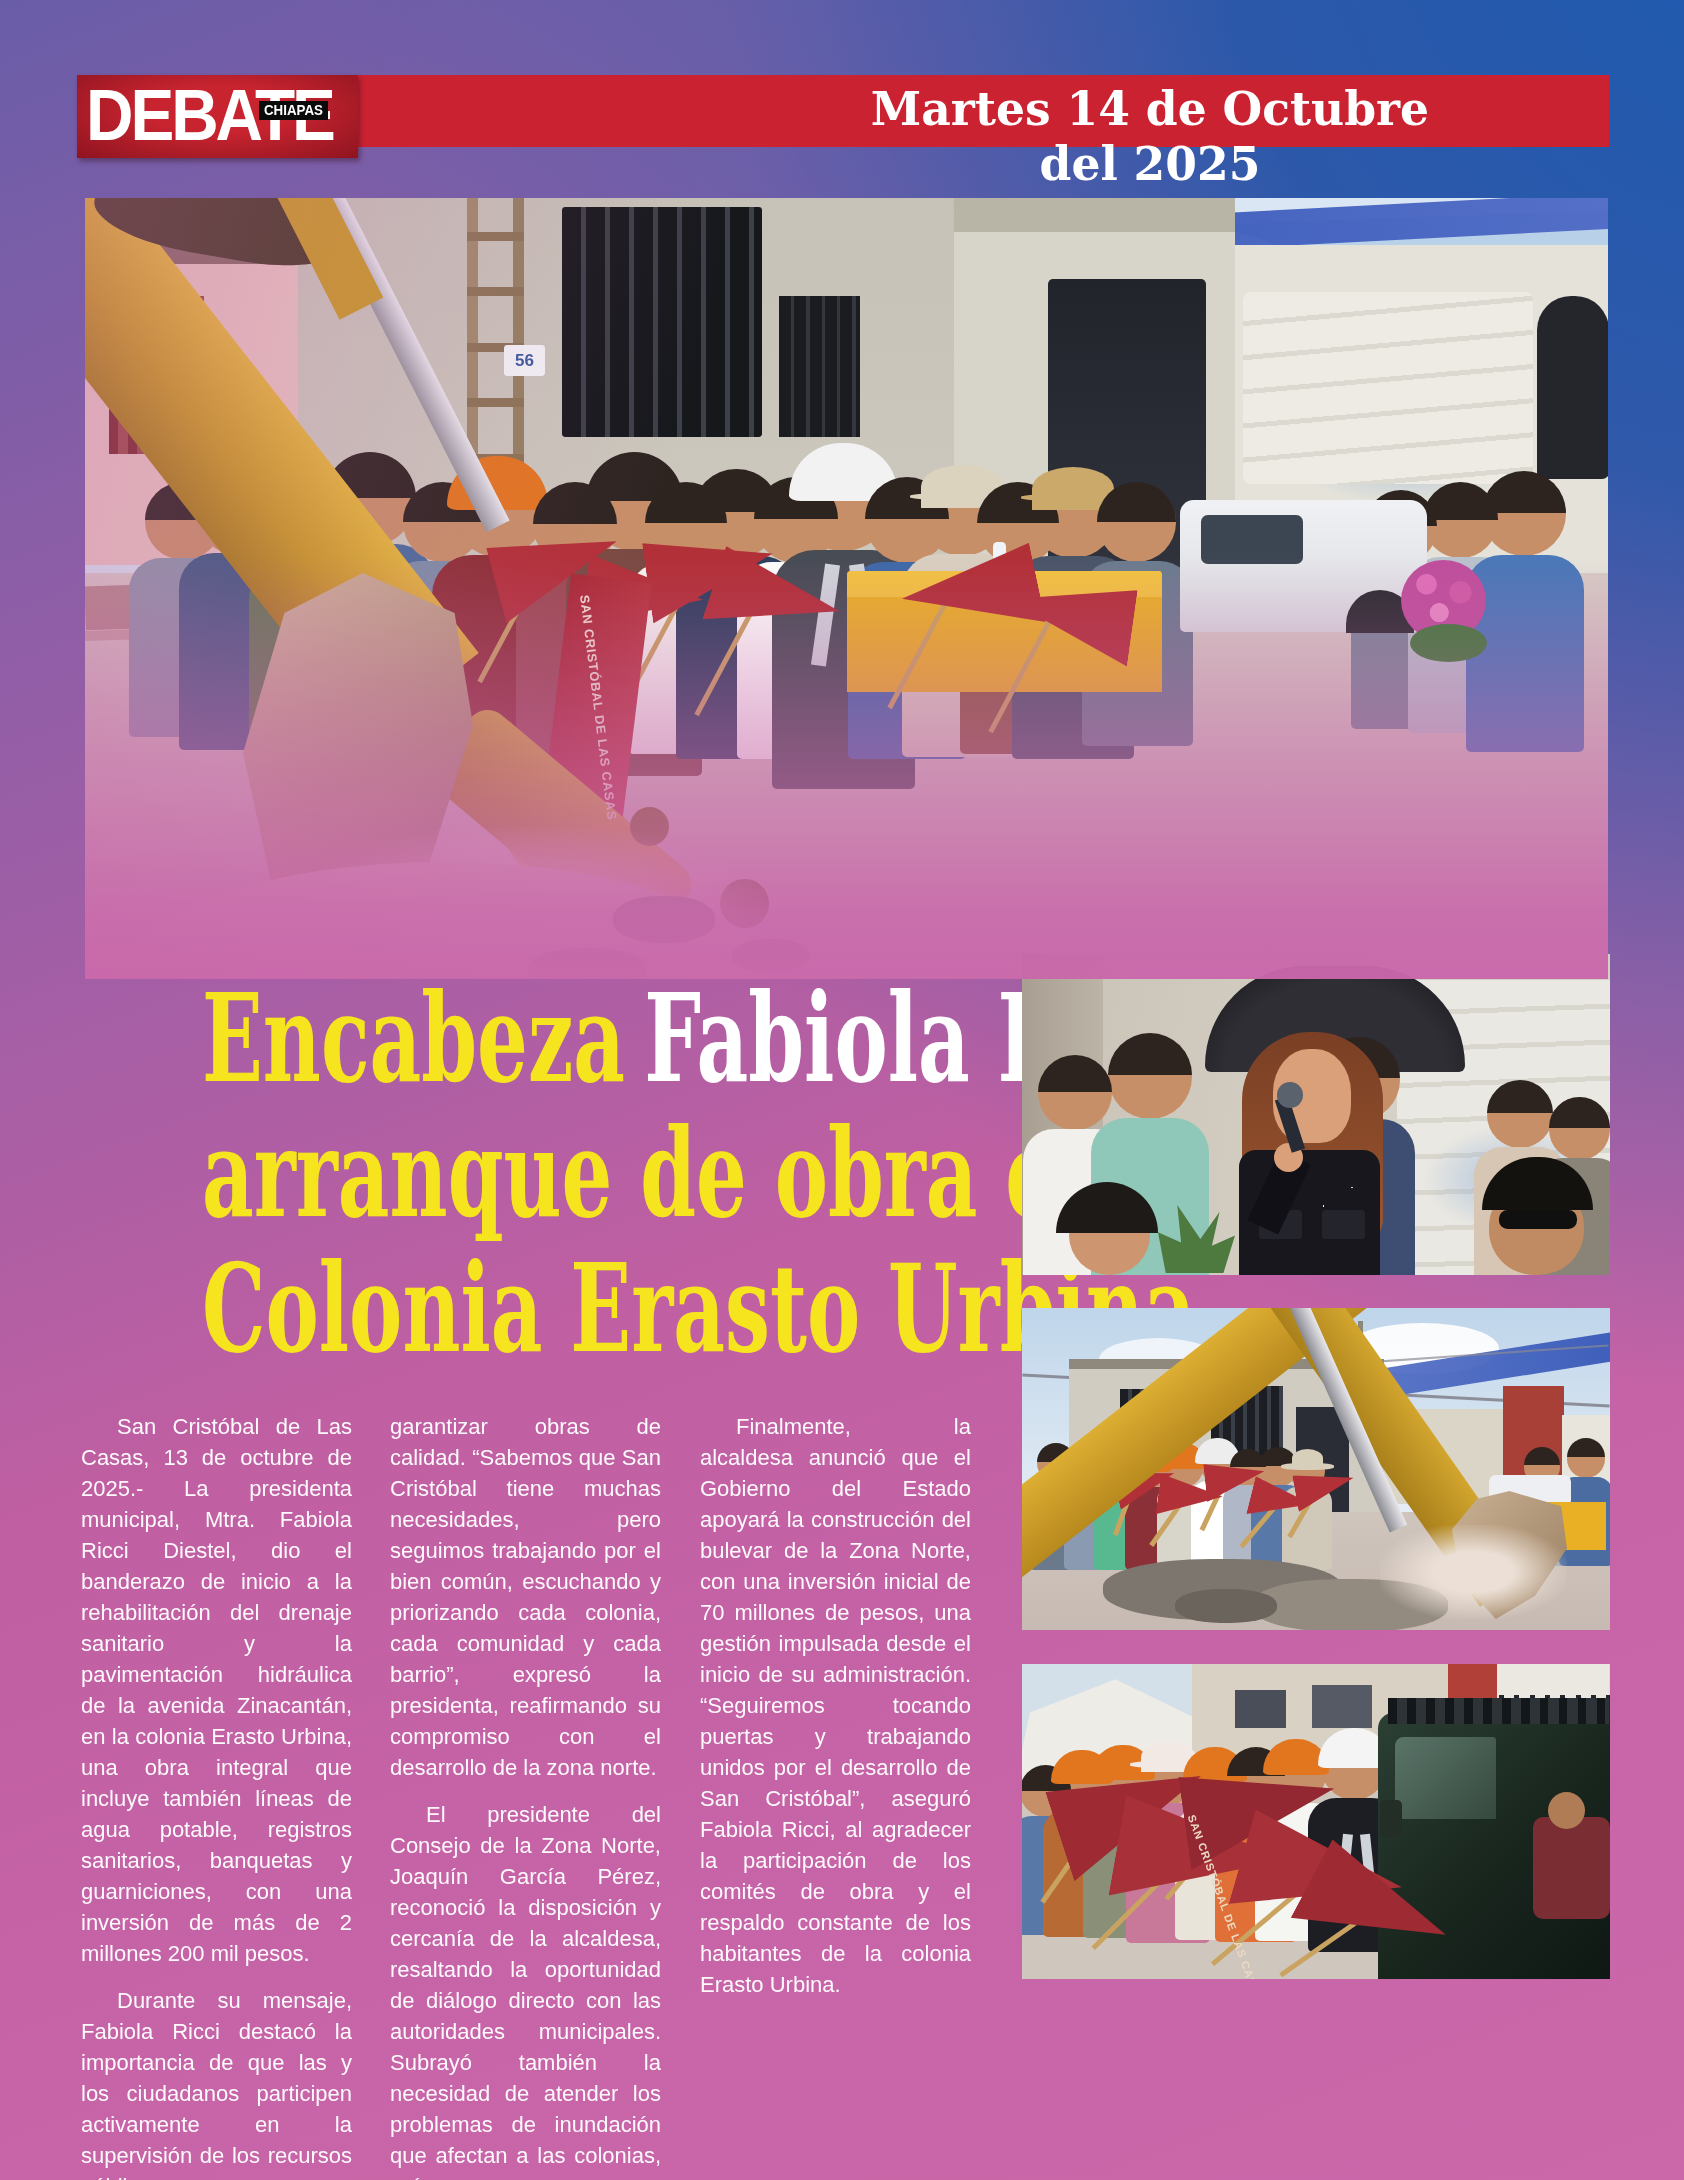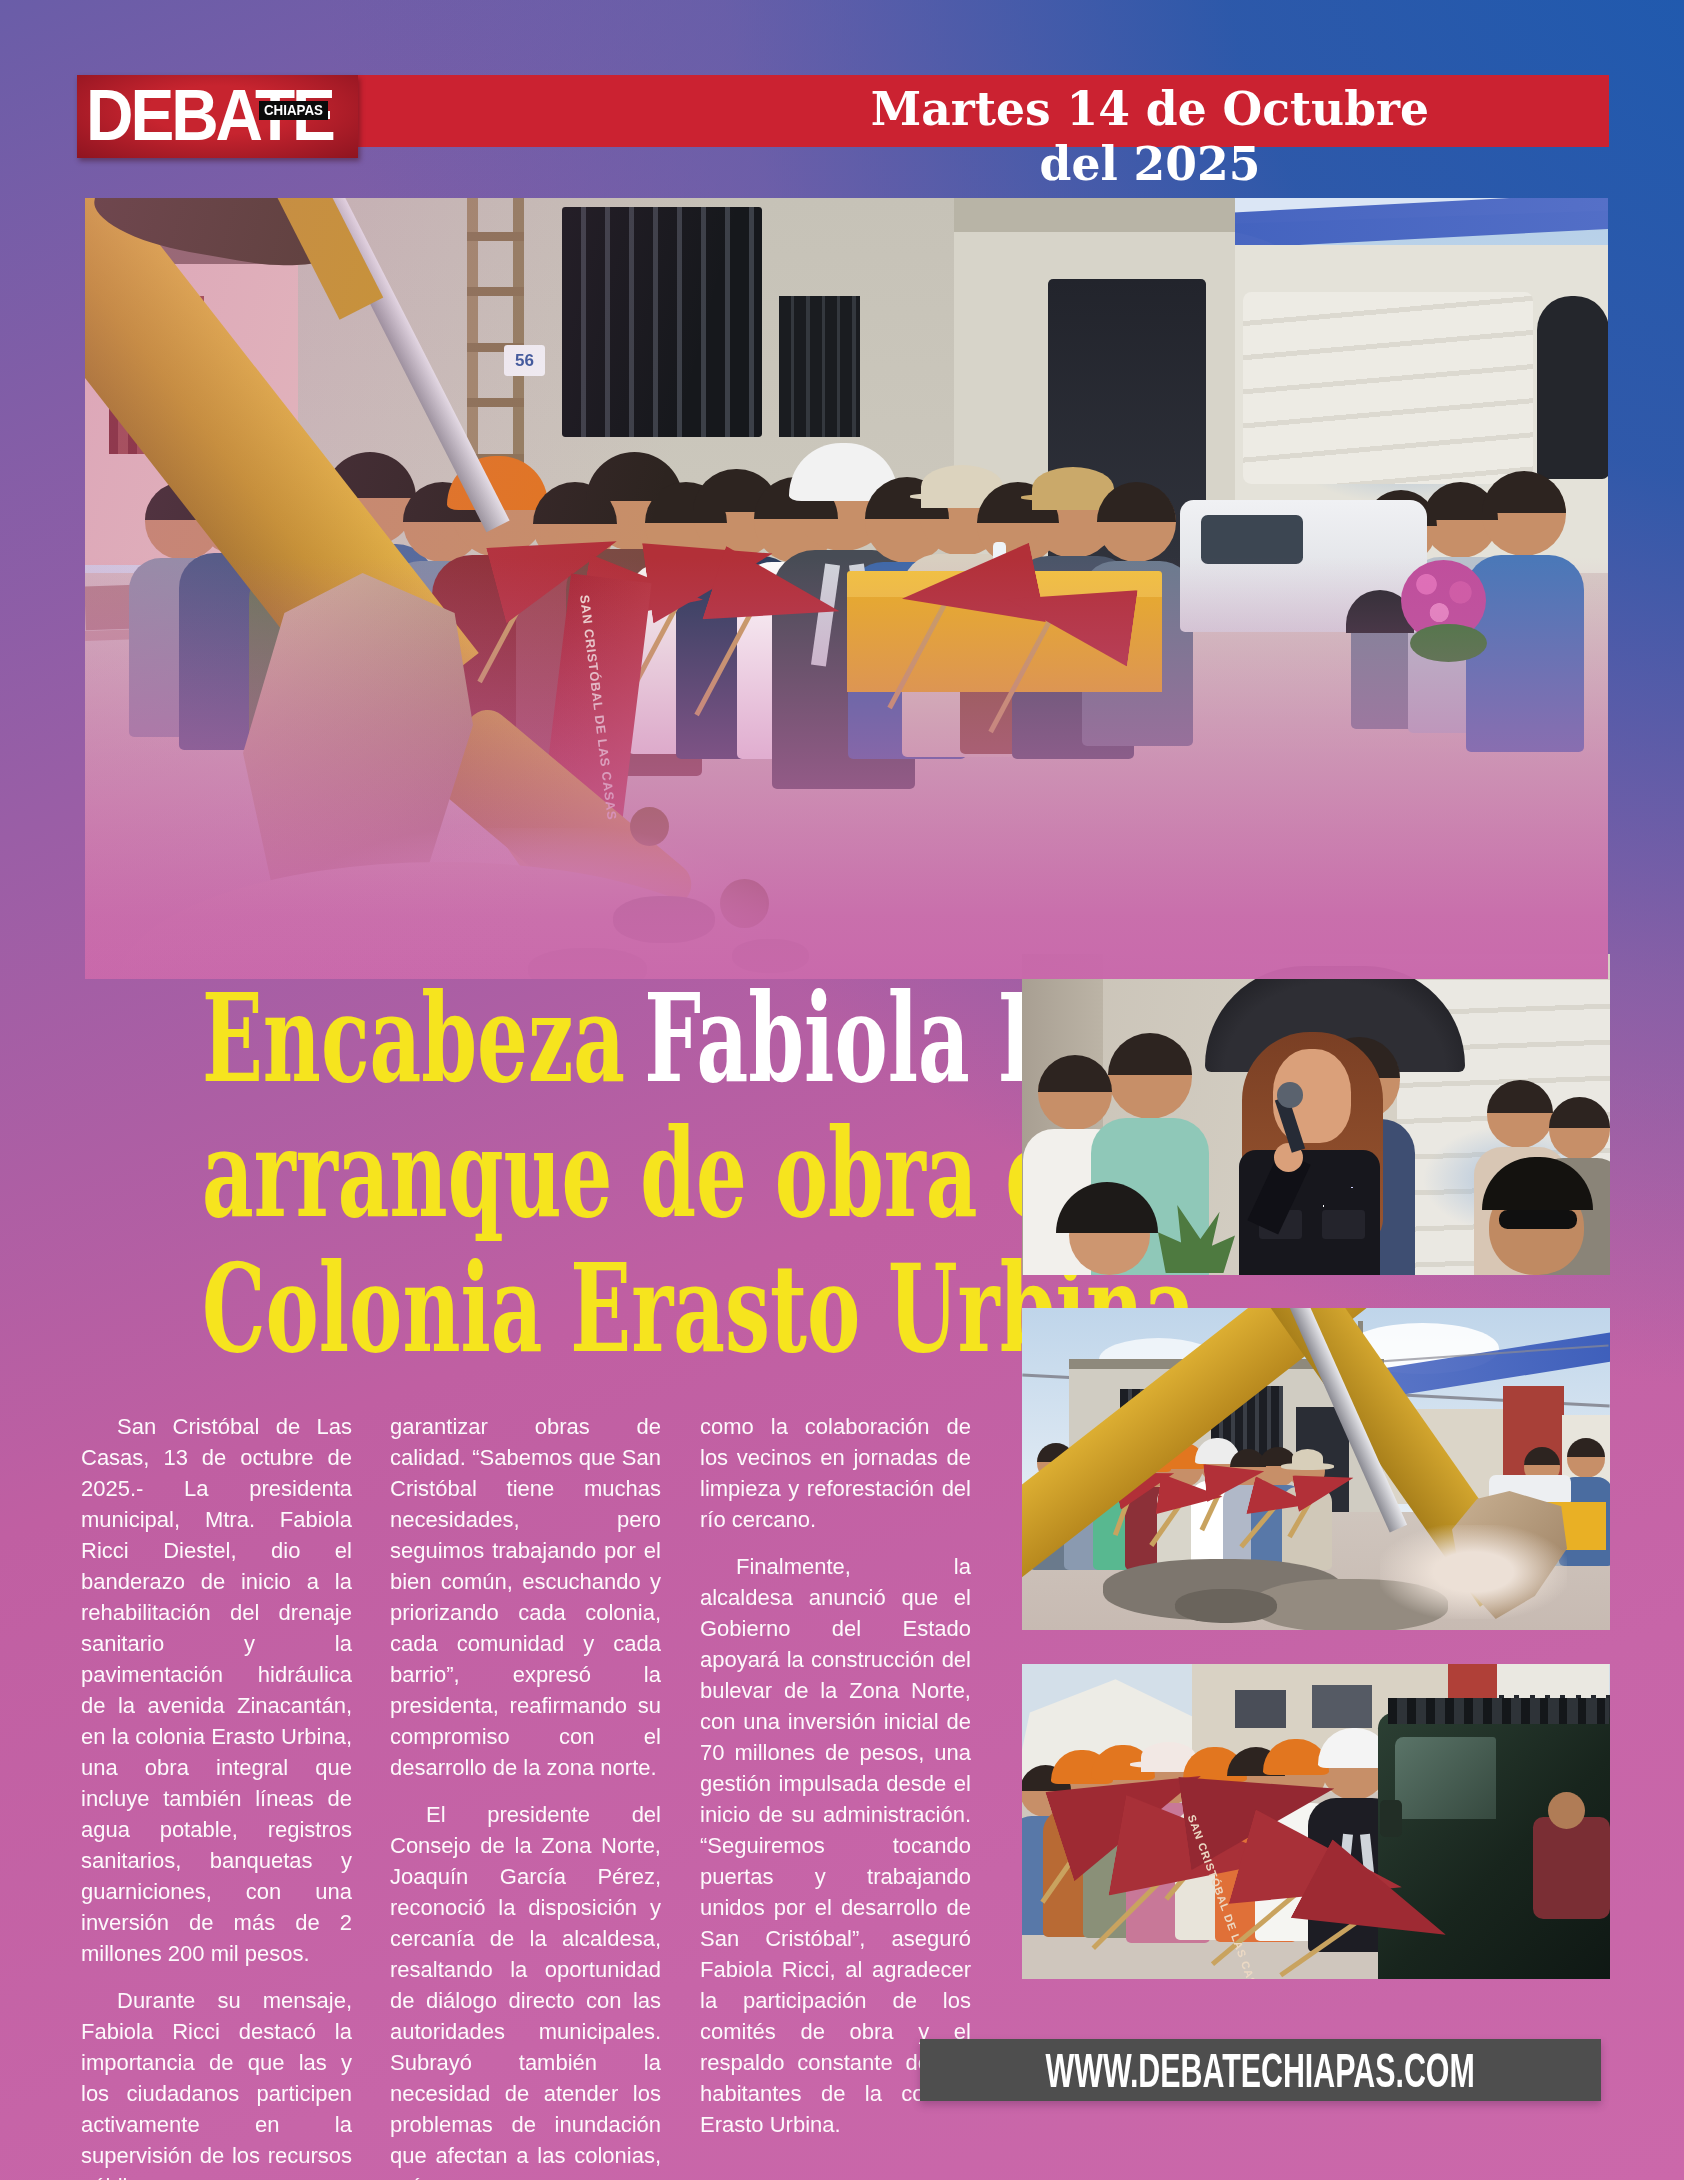--- a/index.html
+++ b/index.html
@@ -221,21 +221,20 @@
 
   <div class="col" style="left:81px;">
       <p>San Cristóbal de Las Casas, 13 de octubre de 2025.- La presidenta municipal, Mtra. Fabiola Ricci Diestel, dio el banderazo de inicio a la rehabilitación del drenaje sanitario y la pavimentación hidráulica de la avenida Zinacantán, en la colonia Erasto Urbina, una obra integral que incluye también líneas de agua potable, registros sanitarios, banquetas y guarniciones, con una inversión de más de 2 millones 200 mil pesos.</p>
       <p>Durante su mensaje, Fabiola Ricci destacó la importancia de que las y los ciudadanos participen activamente en la supervisión de los recursos públicos para</p>
     </div>
   <div class="col" style="left:390px;">
       <p class="cont">garantizar obras de calidad. “Sabemos que San Cristóbal tiene muchas necesidades, pero seguimos trabajando por el bien común, escuchando y priorizando cada colonia, cada comunidad y cada barrio”, expresó la presidenta, reafirmando su compromiso con el desarrollo de la zona norte.</p>
       <p>El presidente del Consejo de la Zona Norte, Joaquín García Pérez, reconoció la disposición y cercanía de la alcaldesa, resaltando la oportunidad de diálogo directo con las autoridades municipales. Subrayó también la necesidad de atender los problemas de inundación que afectan a las colonias, así</p>
     </div>
   <div class="col" style="left:700px;">
-      <p class="cont">como la colaboración de los vecinos en jornadas de limpieza y reforestación del río cercano.</p>
       <p>Finalmente, la alcaldesa anunció que el Gobierno del Estado apoyará la construcción del bulevar de la Zona Norte, con una inversión inicial de 70 millones de pesos, una gestión impulsada desde el inicio de su administración. “Seguiremos tocando puertas y trabajando unidos por el desarrollo de San Cristóbal”, aseguró Fabiola Ricci, al agradecer la participación de los comités de obra y el respaldo constante de los habitantes de la colonia Erasto Urbina.</p>
     </div>
 
   <div class="photo" style="left:1022px;top:954px;width:588px;height:321px;">
     <div class="scene" id="scene-p2">
         <div class="abs" style="left: 0px; top: 0px; width: 588px; height: 321px; background: linear-gradient(100deg, rgb(201, 194, 182), rgb(214, 209, 198) 60%);"></div>
         <div class="abs" style="left: 0px; top: 0px; width: 81px; height: 321px; background: linear-gradient(90deg, rgb(168, 159, 146), rgb(188, 180, 166));"></div>
         <div class="abs" style="left: 375px; top: 25.6px; width: 213px; height: 296px; background: repeating-linear-gradient(178deg, rgb(234, 232, 226) 0px, rgb(234, 232, 226) 31px, rgb(217, 214, 205) 31px, rgb(217, 214, 205) 36px);"></div>
         <div class="abs" style="left: 400px; top: 170px; width: 187px; height: 111px; background: radial-gradient(rgb(143, 176, 216) 0%, rgba(143, 176, 216, 0) 70%); opacity: 0.7;"></div>
         <div class="abs" style="left: 183px; top: 12px; width: 260px; height: 106px; background: radial-gradient(at 50% 100%, rgb(46, 46, 52) 60%, rgb(20, 20, 24) 100%); border-radius: 136px 136px 8.5px 8.5px; z-index: 3;"></div>
@@ -402,18 +401,15 @@
         <div class="abs" style="left: 180px; top: 130px; width: 5.1px; height: 119px; background: rgb(201, 163, 95); transform: rotate(40deg); transform-origin: 50% 50%; z-index: 9;"></div>
         <div class="abs" style="left: 162px; top: 102px; width: 153px; height: 94px; background: rgb(148, 40, 50); transform: rotate(-8deg); transform-origin: 50% 50%; z-index: 10; clip-path: polygon(0px 0px, 100% 35%, 0px 100%);"></div>
         <div class="abs" style="left: 237px; top: 195px; width: 5.1px; height: 128px; background: rgb(201, 163, 95); transform: rotate(50deg); transform-origin: 50% 50%; z-index: 9;"></div>
         <div class="abs" style="left: 217px; top: 166px; width: 162px; height: 98px; background: rgb(168, 48, 56); transform: rotate(16deg); transform-origin: 50% 50%; z-index: 10; clip-path: polygon(0px 0px, 100% 35%, 0px 100%);"></div>
         <div class="abs" style="left: 298px; top: 231px; width: 5.1px; height: 102px; background: rgb(201, 163, 95); transform: rotate(55deg); transform-origin: 50% 50%; z-index: 9;"></div>
         <div class="abs" style="left: 281px; top: 204px; width: 145px; height: 89px; background: rgb(158, 42, 51); transform: rotate(28deg); transform-origin: 50% 50%; z-index: 10; clip-path: polygon(0px 0px, 100% 35%, 0px 100%);"></div>
       </div>
     <div class="flag-label" style="left:175px;top:149px;font-size:11px;transform:rotate(70deg);transform-origin:0 0;color:#ecd9c4;">SAN CRISTÓBAL DE LAS CASAS</div>
   </div>
 
-  <div class="footer-gray">
-    <span>WWW.DEBATECHIAPAS.COM</span>
-  </div>
 
 </div>
 
 
 </body></html>

